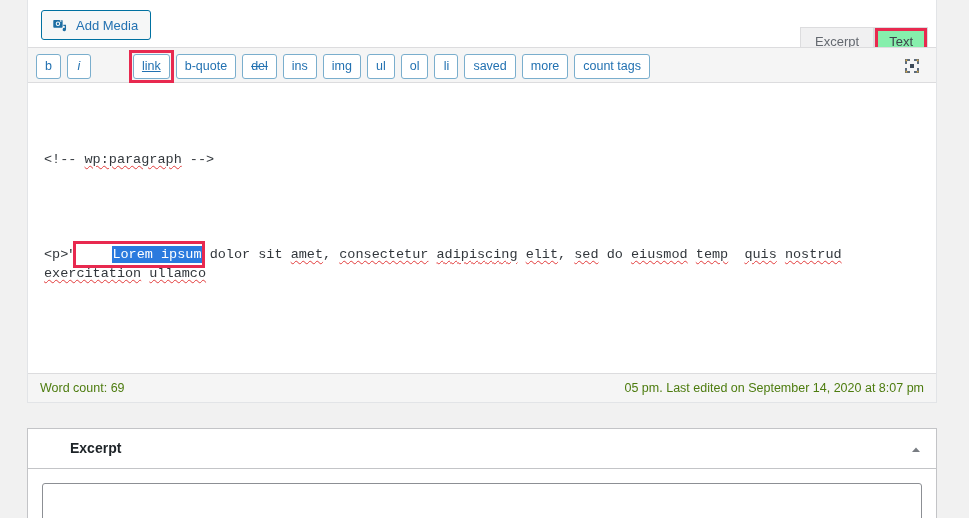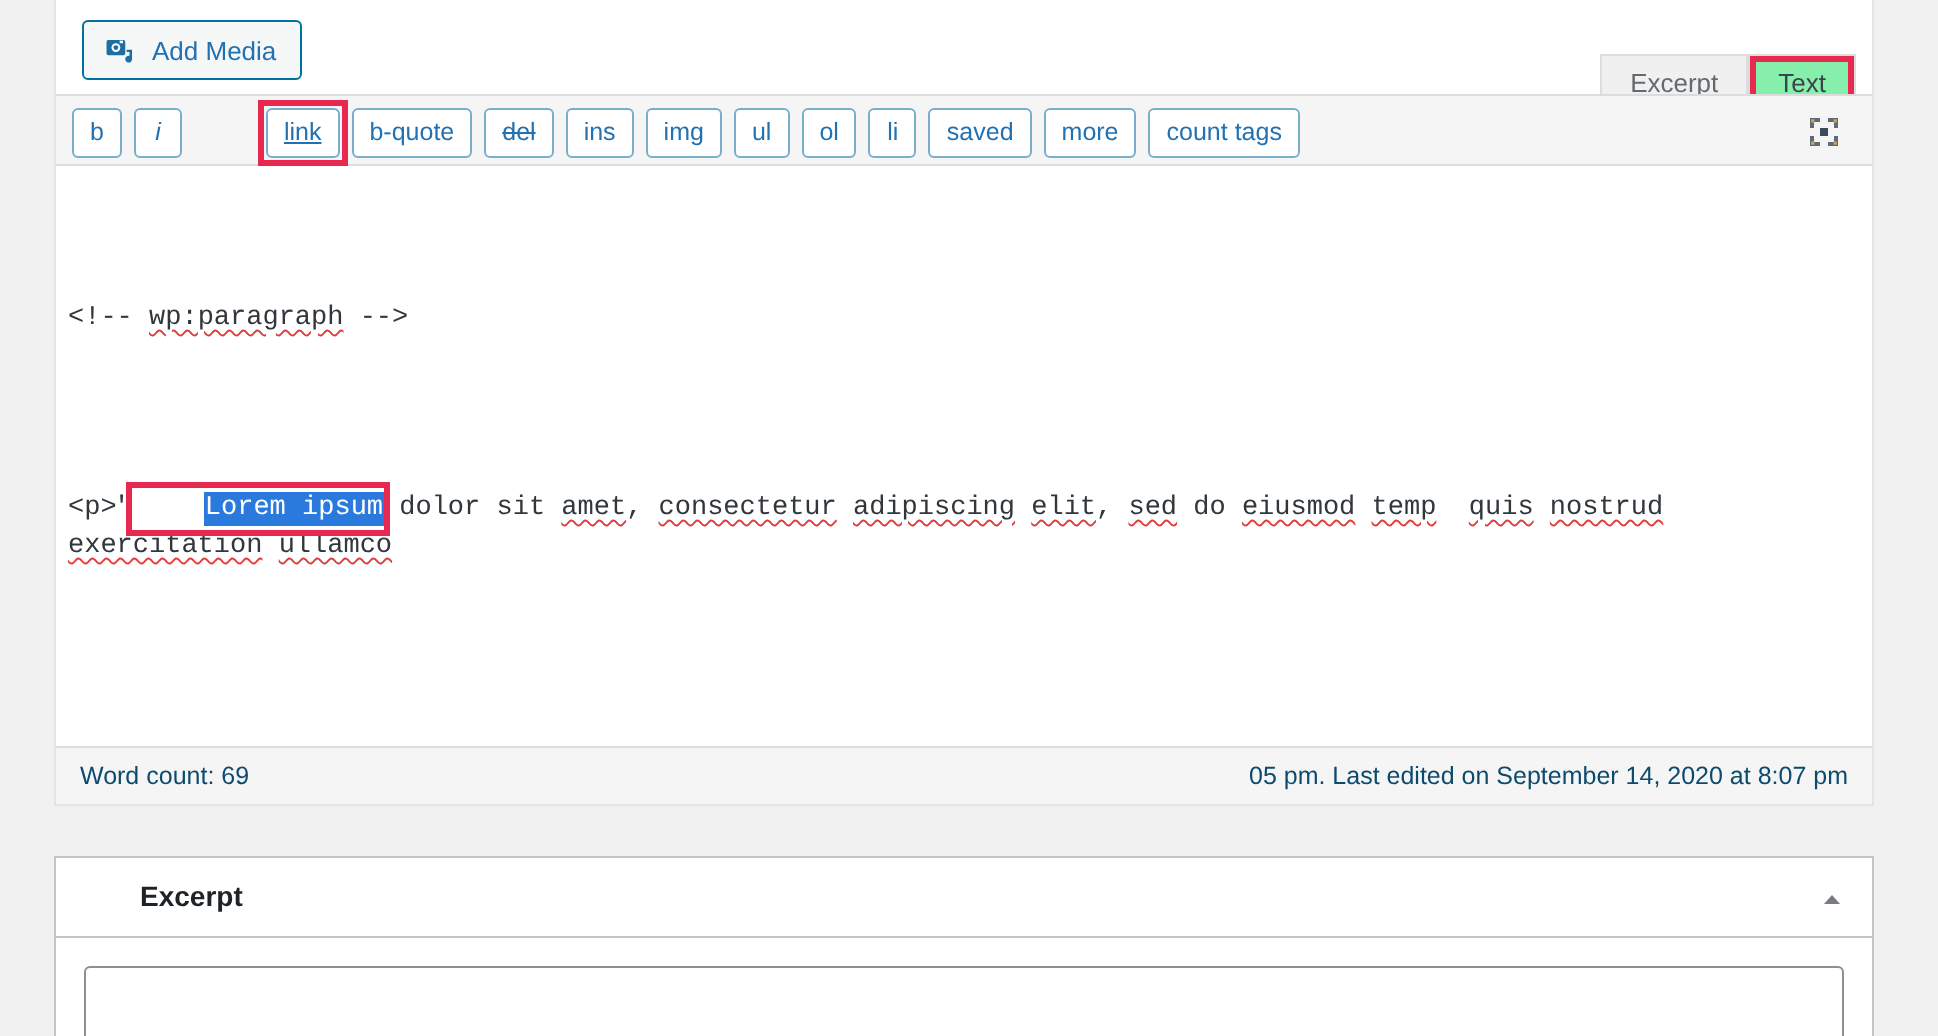--- a/index.html
+++ b/index.html
@@ -133,21 +133,21 @@
     width: 24px; height: 24px;
     display: flex; align-items: center; justify-content: center;
     cursor: pointer;
   }
 
   
   .code-area {
     position: relative;
     height: 290px;
     background: #ffffff;
-    padding: 10px 14px 0 6px;
+    padding: 10px 14px 0 16px;
     overflow: hidden;
   }
   .code {
     font-family: "Liberation Mono", "DejaVu Sans Mono", monospace;
     font-size: 13.5px;
     line-height: 19px;
     color: #32373c;
     white-space: pre-wrap;
     word-break: normal;
   }
@@ -176,21 +176,21 @@
     pointer-events: none;
   }
 
   
   .status-bar {
     position: relative;
     height: 29px;
     background: #f5f5f5;
     border-top: 1px solid #dcdcde;
     font-size: 12.5px;
-    color: #0c4a6e;
+    color: #4d7c0f;
   }
   .word-count {
     position: absolute;
     left: 12px; top: 7px;
   }
   .autosave {
     position: absolute;
     right: 12px; top: 7px;
     overflow: hidden;
     max-width: 300px;

